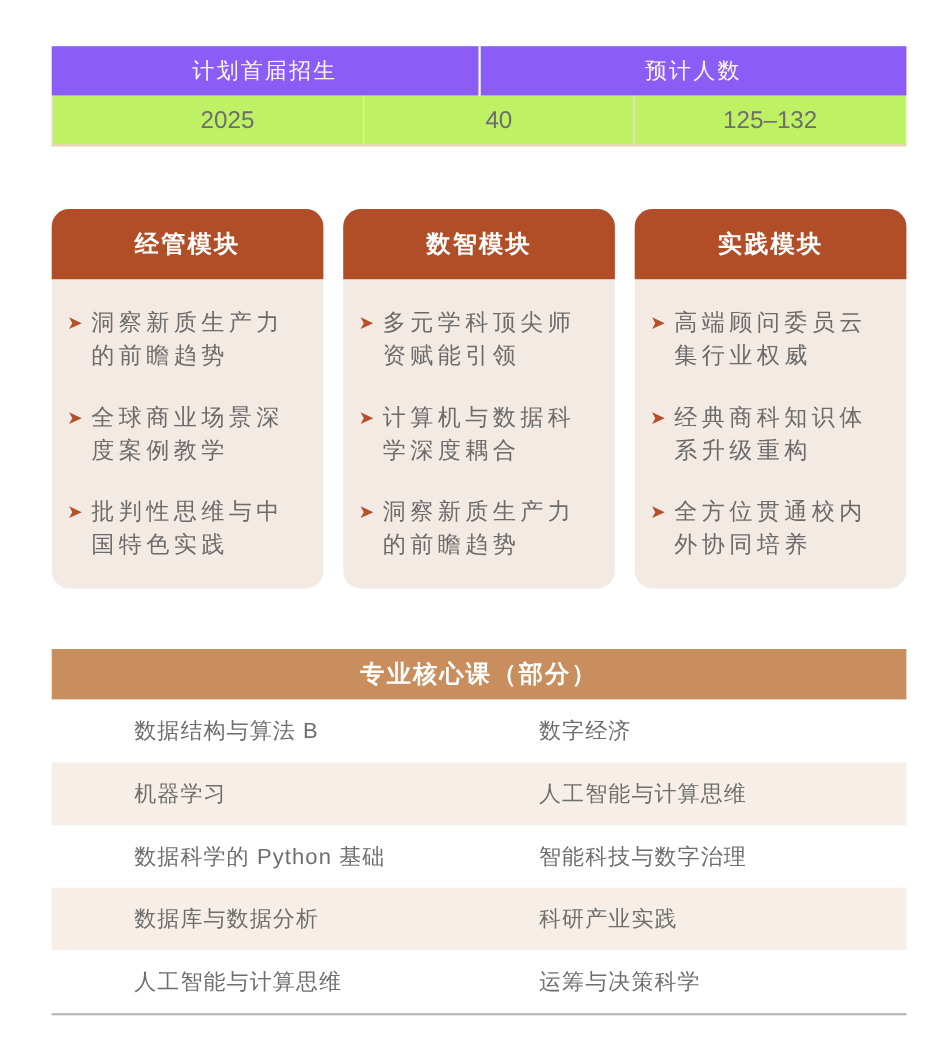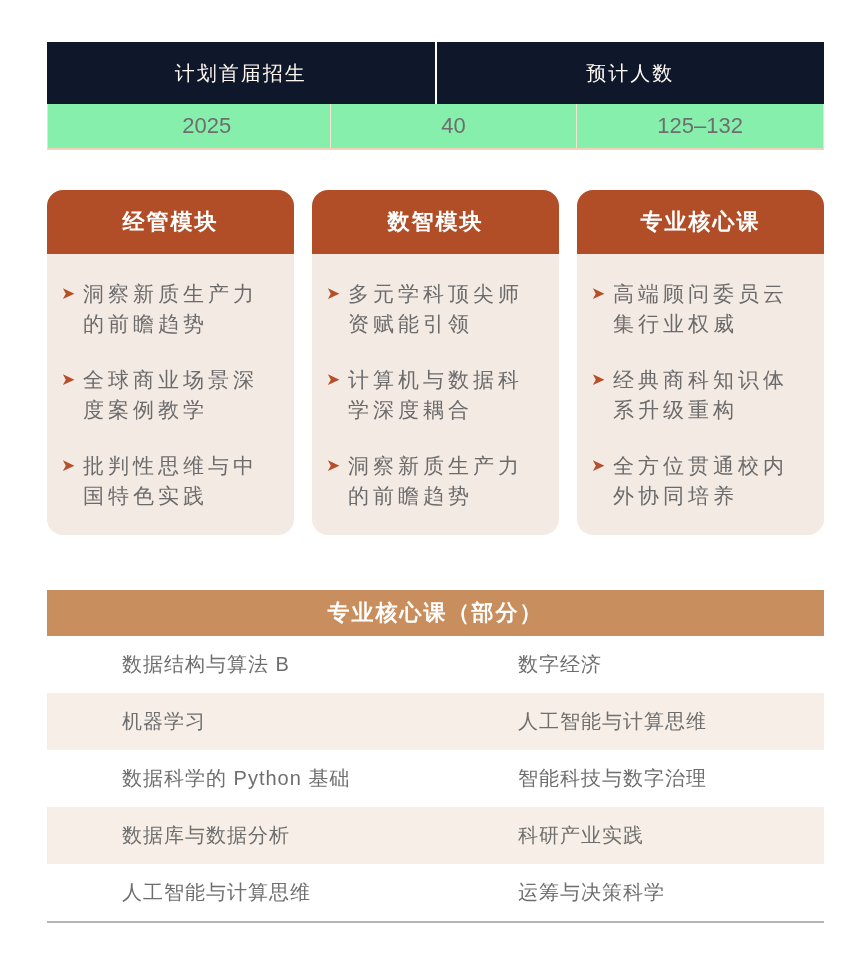--- a/index.html
+++ b/index.html
@@ -9,29 +9,29 @@
     font-family: "Liberation Sans", sans-serif;
     position: relative;
     overflow: hidden;
   }
 
   
   .stats-table {
     position: absolute; left: 47px; top: 42px; width: 777px;
   }
   .stats-header-row {
-    display: flex; height: 62px; background: #0f172a;
+    display: flex; height: 45px; background: #8b5cf6;
   }
   .stats-header-cell {
     flex: 1; display: flex; align-items: center; justify-content: center;
     color: #fdf8f2; font-size: 20px; letter-spacing: 2px;
   }
   .stats-header-cell + .stats-header-cell { border-left: 2px solid #ffffff; }
   .stats-value-row {
-    display: flex; height: 46px; background: #86efac;
+    display: flex; height: 46px; background: #bef264;
     border: 1px solid #f1ddca; border-top: none;
     border-bottom: 2px solid #eed3bb;
     padding-left: 36px;
   }
   .stats-value-cell {
     flex: 1; display: flex; align-items: center; justify-content: center;
     color: #6e6e6e; font-size: 22px;
   }
   .stats-value-cell + .stats-value-cell { border-left: 1px solid #f3e4d4; }
 
@@ -77,21 +77,21 @@
     display: flex; align-items: center; justify-content: center;
     color: #ffffff; font-size: 22px; font-weight: bold; letter-spacing: 2px;
   }
   .course-row {
     position: relative; height: 57px; background: #ffffff;
     display: flex; align-items: center;
     color: #6e6e6e; font-size: 20px; letter-spacing: 1px;
   }
   .course-row.alt { background: #f7efe7; }
   .course-col1 { margin-left: 75px; }
-  .course-col2 { position: absolute; left: 471px; }
+  .course-col2 { position: absolute; left: 443px; }
 </style>
 </head>
 <body>
 
 <div class="stats-table">
   <div class="stats-header-row">
     <div class="stats-header-cell">计划首届招生</div>
     <div class="stats-header-cell">预计人数</div>
   </div>
   <div class="stats-value-row">
@@ -133,21 +133,21 @@
         <span class="bullet-text">计算机与数据科学深度耦合</span>
       </div>
       <div class="bullet-item">
         <span class="bullet-arrow">➤</span>
         <span class="bullet-text">洞察新质生产力的前瞻趋势</span>
       </div>
     </div>
   </div>
 
   <div class="card">
-    <div class="card-header">专业核心课</div>
+    <div class="card-header">实践模块</div>
     <div class="card-body">
       <div class="bullet-item">
         <span class="bullet-arrow">➤</span>
         <span class="bullet-text">高端顾问委员云集行业权威</span>
       </div>
       <div class="bullet-item">
         <span class="bullet-arrow">➤</span>
         <span class="bullet-text">经典商科知识体系升级重构</span>
       </div>
       <div class="bullet-item">

